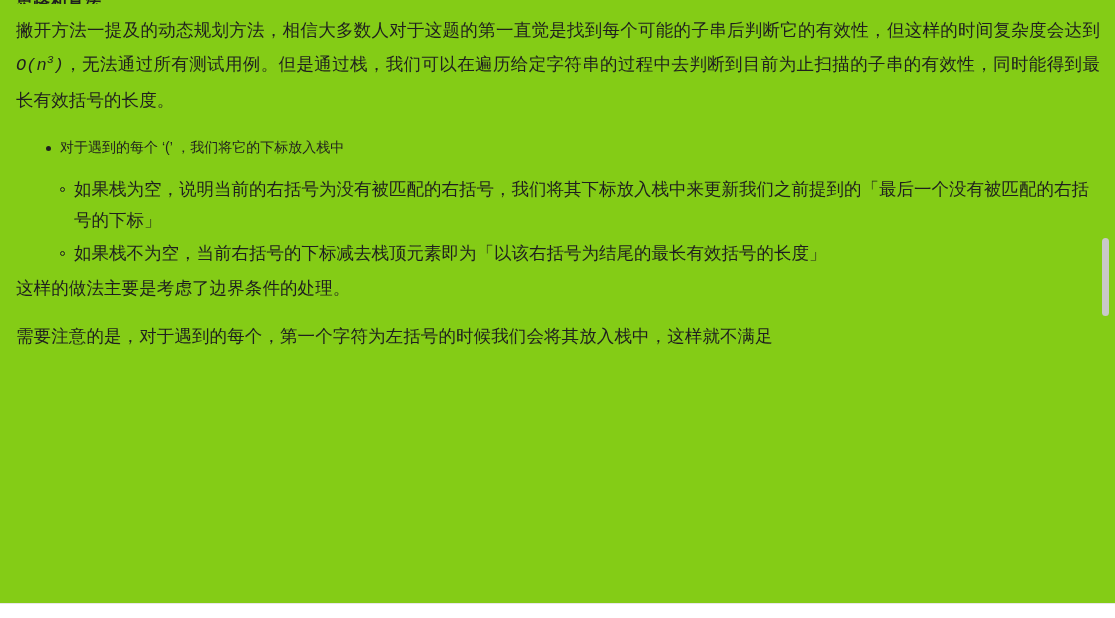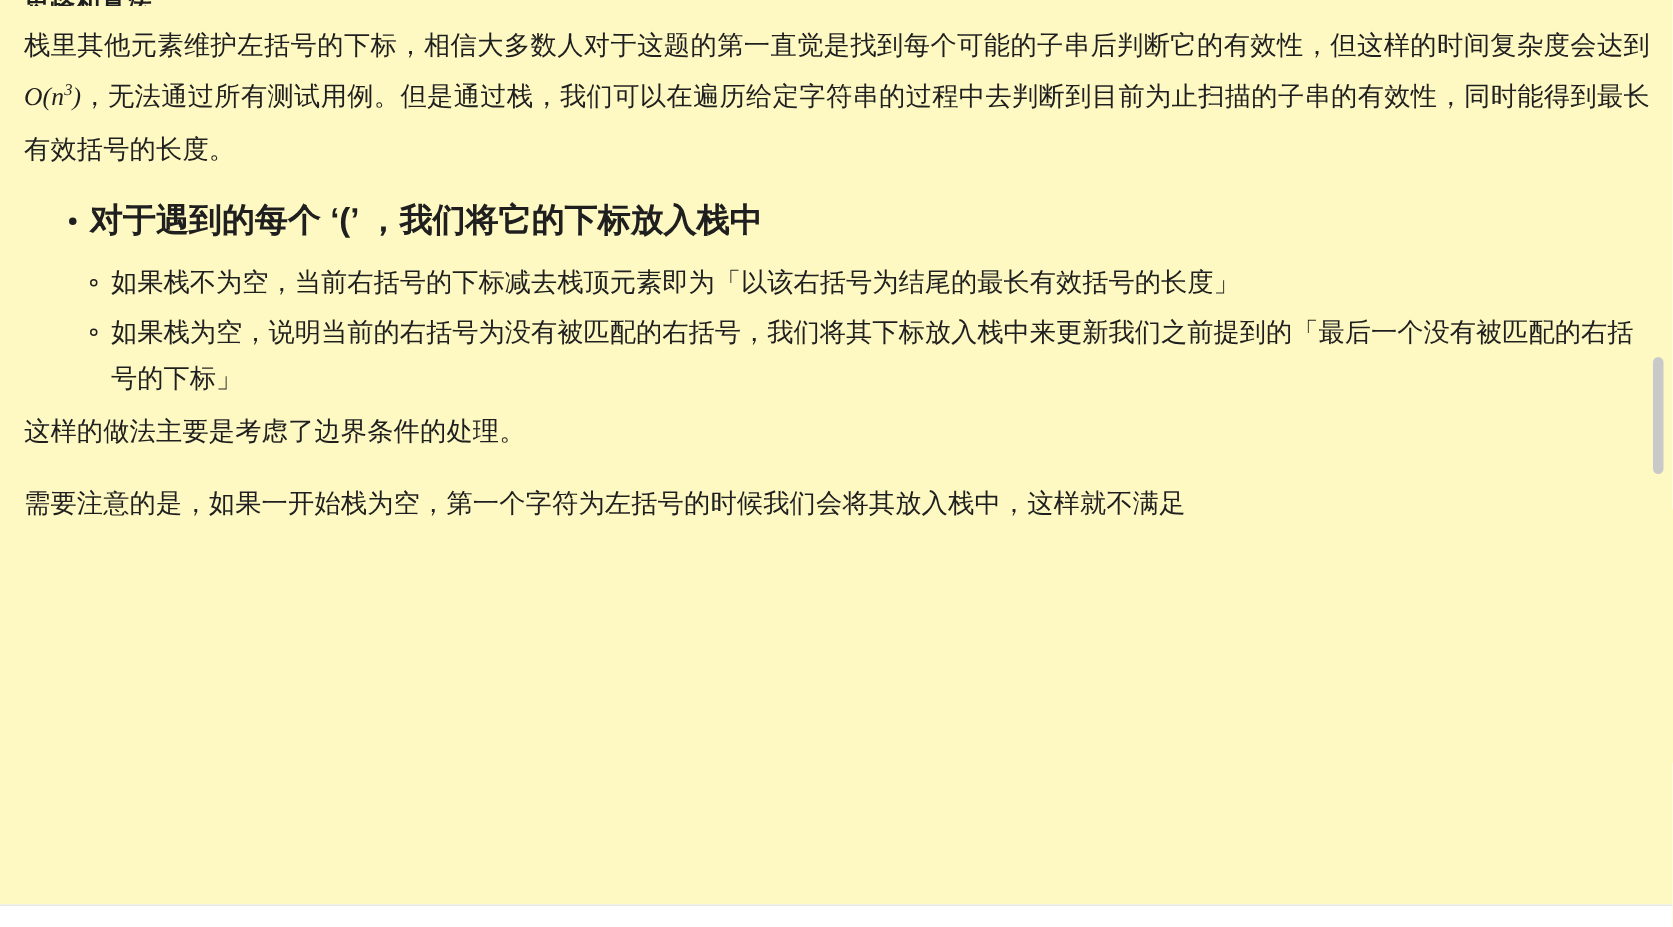--- a/index.html
+++ b/index.html
@@ -11,21 +11,21 @@
     width: 1115px;
     height: 618px;
     overflow: hidden;
     font-family: "Liberation Sans", sans-serif;
     color: #1f1f1f;
   }
   .page {
     position: relative;
     width: 1115px;
     height: 618px;
-    background: #fef9c3;
+    background: #84cc16;
     box-sizing: border-box;
     padding: 0 16px 0 16px;
     overflow: hidden;
   }
   .content {
     width: 1084px;
     padding-top: 0px;
   }
   .section-heading {
     font-size: 17px;
@@ -51,26 +51,25 @@
   p.para.first {
     margin-top: -4px;
   }
   ul.bullets {
     margin: 6px 0 10px 0;
     padding-left: 30px;
     list-style: none;
   }
   ul.bullets > li {
     position: relative;
-    font-size: 22px;
+    font-size: 14px;
     line-height: 33px;
     margin: 0 0 2px 0;
     color: #1f1f1f;
     padding-left: 14px;
-    font-weight: bold;
   }
   ul.bullets > li::before {
     content: "";
     position: absolute;
     left: 0;
     top: 15px;
     width: 5px;
     height: 5px;
     border-radius: 50%;
     background: #1f1f1f;
@@ -94,21 +93,21 @@
     left: 0;
     top: 13px;
     width: 5px;
     height: 5px;
     border-radius: 50%;
     background: transparent;
     border: 1px solid #1f1f1f;
     box-sizing: border-box;
   }
   .math {
-    font-family: Liberation Serif, serif;
+    font-family: Liberation Mono, monospace;
     font-style: italic;
     font-size: 17px;
     white-space: nowrap;
   }
   .math .fn { font-style: italic; }
   .math sup {
     font-size: 11px;
     font-style: italic;
     vertical-align: super;
     line-height: 0;
@@ -141,35 +140,35 @@
   }
 </style>
 </head>
 <body>
 
 <div class="page">
   <div class="content">
 
     <div class="section-heading">思路和算法</div>
 
-    <p class="para first"><span>栈里其他元素维护左括号的下标，相信大多数人对于这题的第一直觉是找到每个可能的子串后判断它的有效性，但这样的时间复杂度会达到 </span><span class="math"><span class="fn">O(n</span><sup>3</sup><span>)</span></span><span>，无法通过所有测试用例。但是通过栈，我们可以在遍历给定字符串的过程中去判断到目前为止扫描的子串的有效性，同时能得到最长有效括号的长度。</span></p>
+    <p class="para first"><span>撇开方法一提及的动态规划方法，相信大多数人对于这题的第一直觉是找到每个可能的子串后判断它的有效性，但这样的时间复杂度会达到 </span><span class="math"><span class="fn">O(n</span><sup>3</sup><span>)</span></span><span>，无法通过所有测试用例。但是通过栈，我们可以在遍历给定字符串的过程中去判断到目前为止扫描的子串的有效性，同时能得到最长有效括号的长度。</span></p>
 
 
     <ul class="bullets">
       <li>对于遇到的每个 ‘(’ ，我们将它的下标放入栈中</li>
     </ul>
 
     <ul class="subbullets">
+      <li>如果栈为空，说明当前的右括号为没有被匹配的右括号，我们将其下标放入栈中来更新我们之前提到的「最后一个没有被匹配的右括号的下标」</li>
       <li>如果栈不为空，当前右括号的下标减去栈顶元素即为「以该右括号为结尾的最长有效括号的长度」</li>
-      <li>如果栈为空，说明当前的右括号为没有被匹配的右括号，我们将其下标放入栈中来更新我们之前提到的「最后一个没有被匹配的右括号的下标」</li>
     </ul>
 
     <p class="para">这样的做法主要是考虑了边界条件的处理。</p>
 
-    <p class="para">需要注意的是，如果一开始栈为空，第一个字符为左括号的时候我们会将其放入栈中，这样就不满足</p>
+    <p class="para">需要注意的是，对于遇到的每个，第一个字符为左括号的时候我们会将其放入栈中，这样就不满足</p>
 
   </div>
 
   <div class="scrollbar-track">
     <div class="scrollbar-thumb"></div>
   </div>
   <div class="bottom-fade"></div>
 </div>
 
 </body></html>

